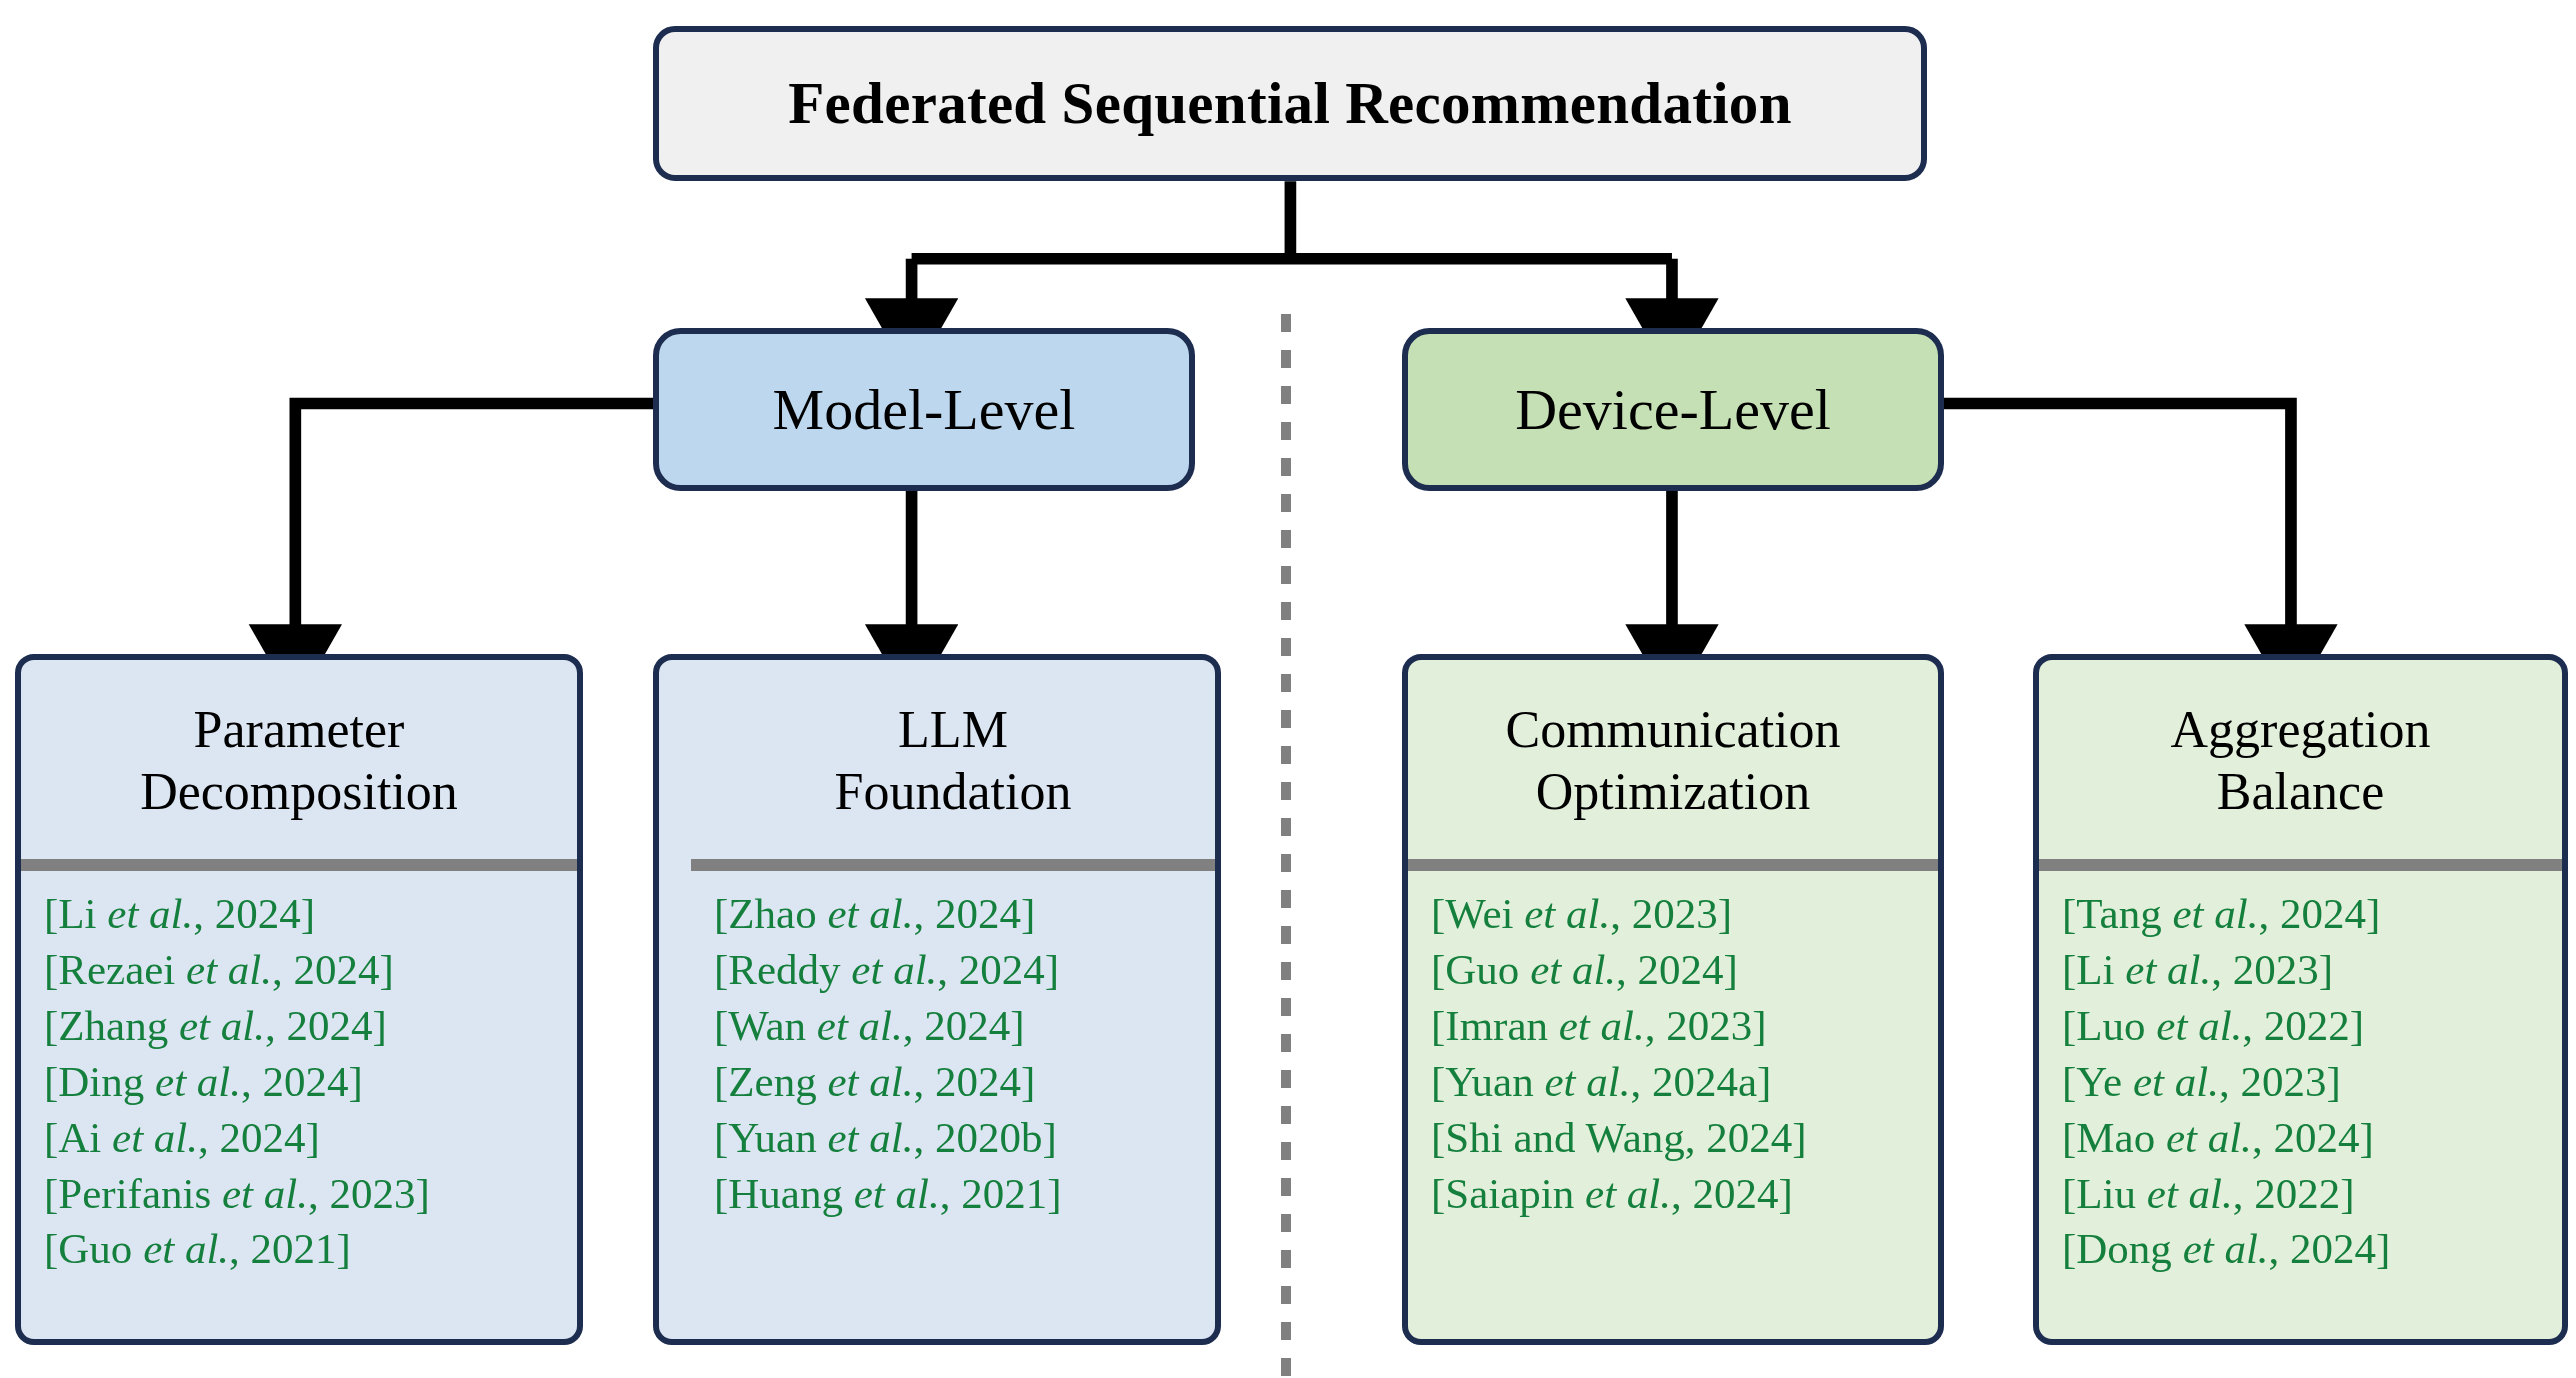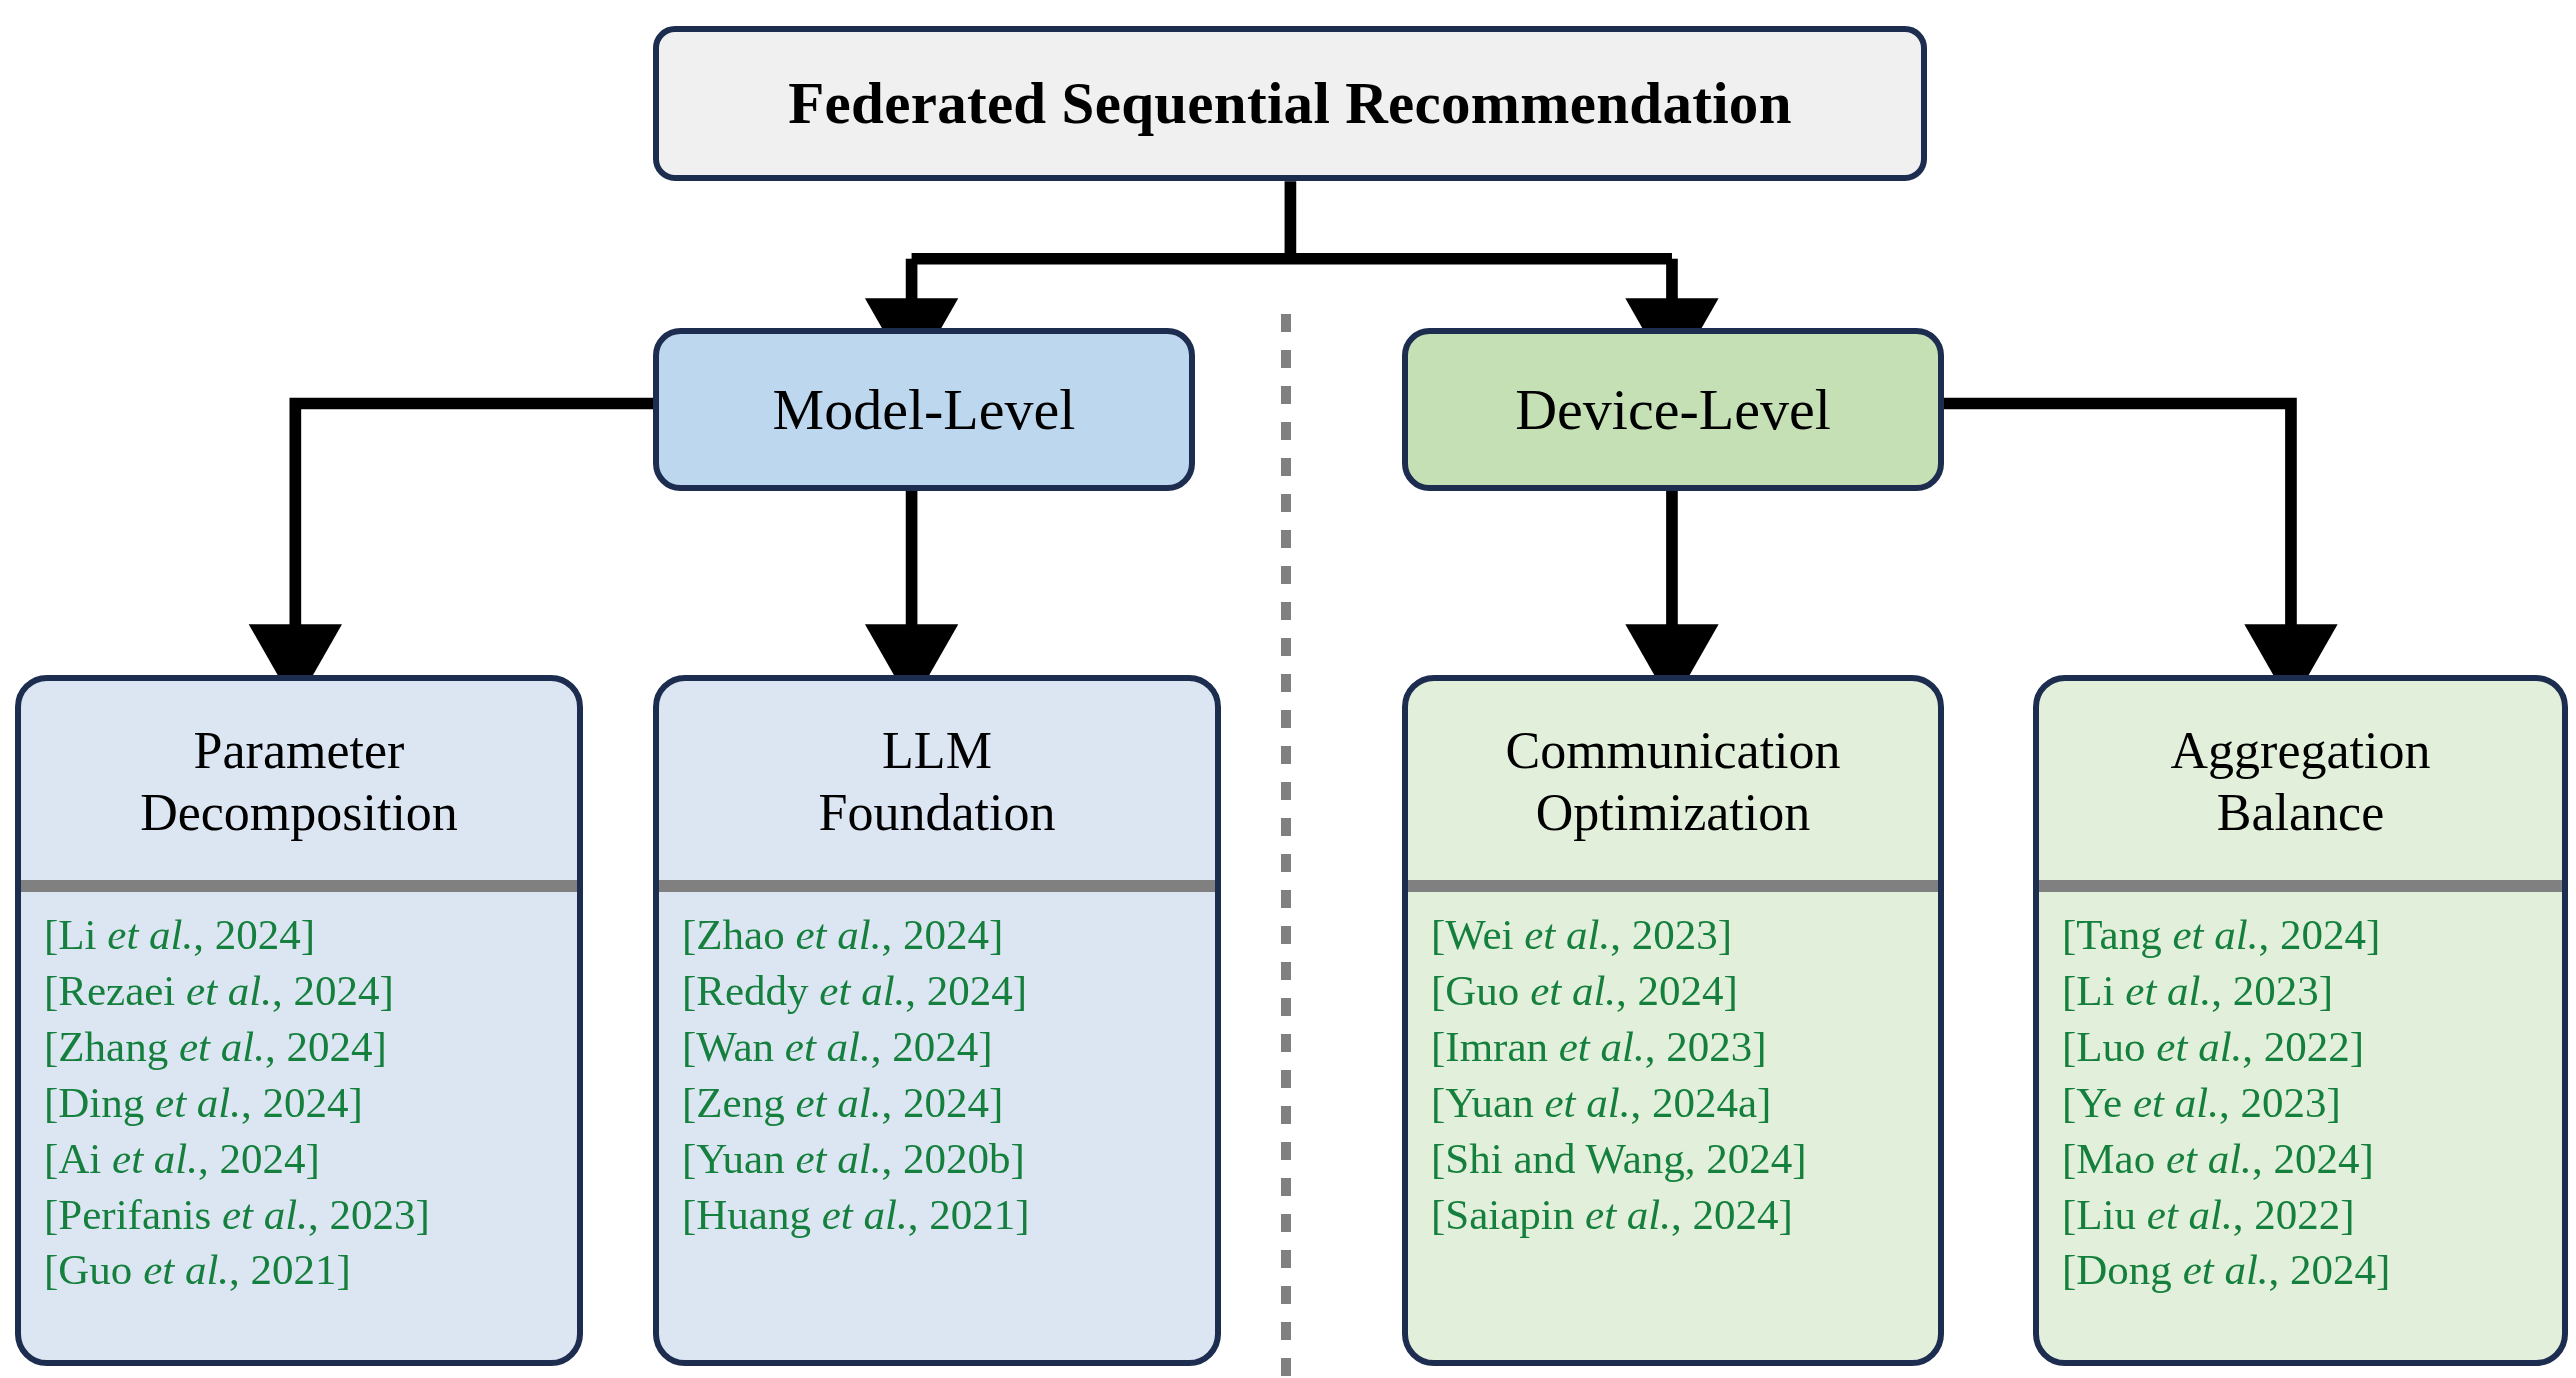--- a/index.html
+++ b/index.html
@@ -84,23 +84,23 @@
   }
   #node-device-level {
     left: 1402px;
     top: 328px;
     width: 542px;
     background: #c5e0b4;
   }
 
   
   .leaf {
-    top: 675px;
+    top: 654px;
     height: 691px;
-    border-radius: 32px;
+    border-radius: 19px;
   }
   .leaf .leaf-head {
     flex: 0 0 196px;
     display: flex;
     flex-direction: column;
     align-items: center;
     justify-content: center;
     padding-top: 2.7px;
   }
   .leaf .leaf-head .head-line {
@@ -125,21 +125,21 @@
     font-size: 43px;
     line-height: 1.30;
     color: #15803d;
     white-space: nowrap;
   }
   .leaf .cite .etal {
     font-style: italic;
   }
 
   #leaf-parameter-decomposition { left: 15px;   width: 568px; background: #dce6f2; }
-  #leaf-llm-foundation          { left: 653px;  width: 568px; background: #dce6f2; }
+  #leaf-llm-foundation          { left: 653px;  width: 568px; background: #dce6f2; padding-left: 32px; }
   #leaf-communication-optimization { left: 1402px; width: 542px; background: #e2efda; }
   #leaf-aggregation-balance     { left: 2033px; width: 535px; background: #e2efda; }
 
   
   #center-divider {
     position: absolute;
     left: 1281px;
     top: 314px;
     width: 9.6px;
     height: 1064px;

